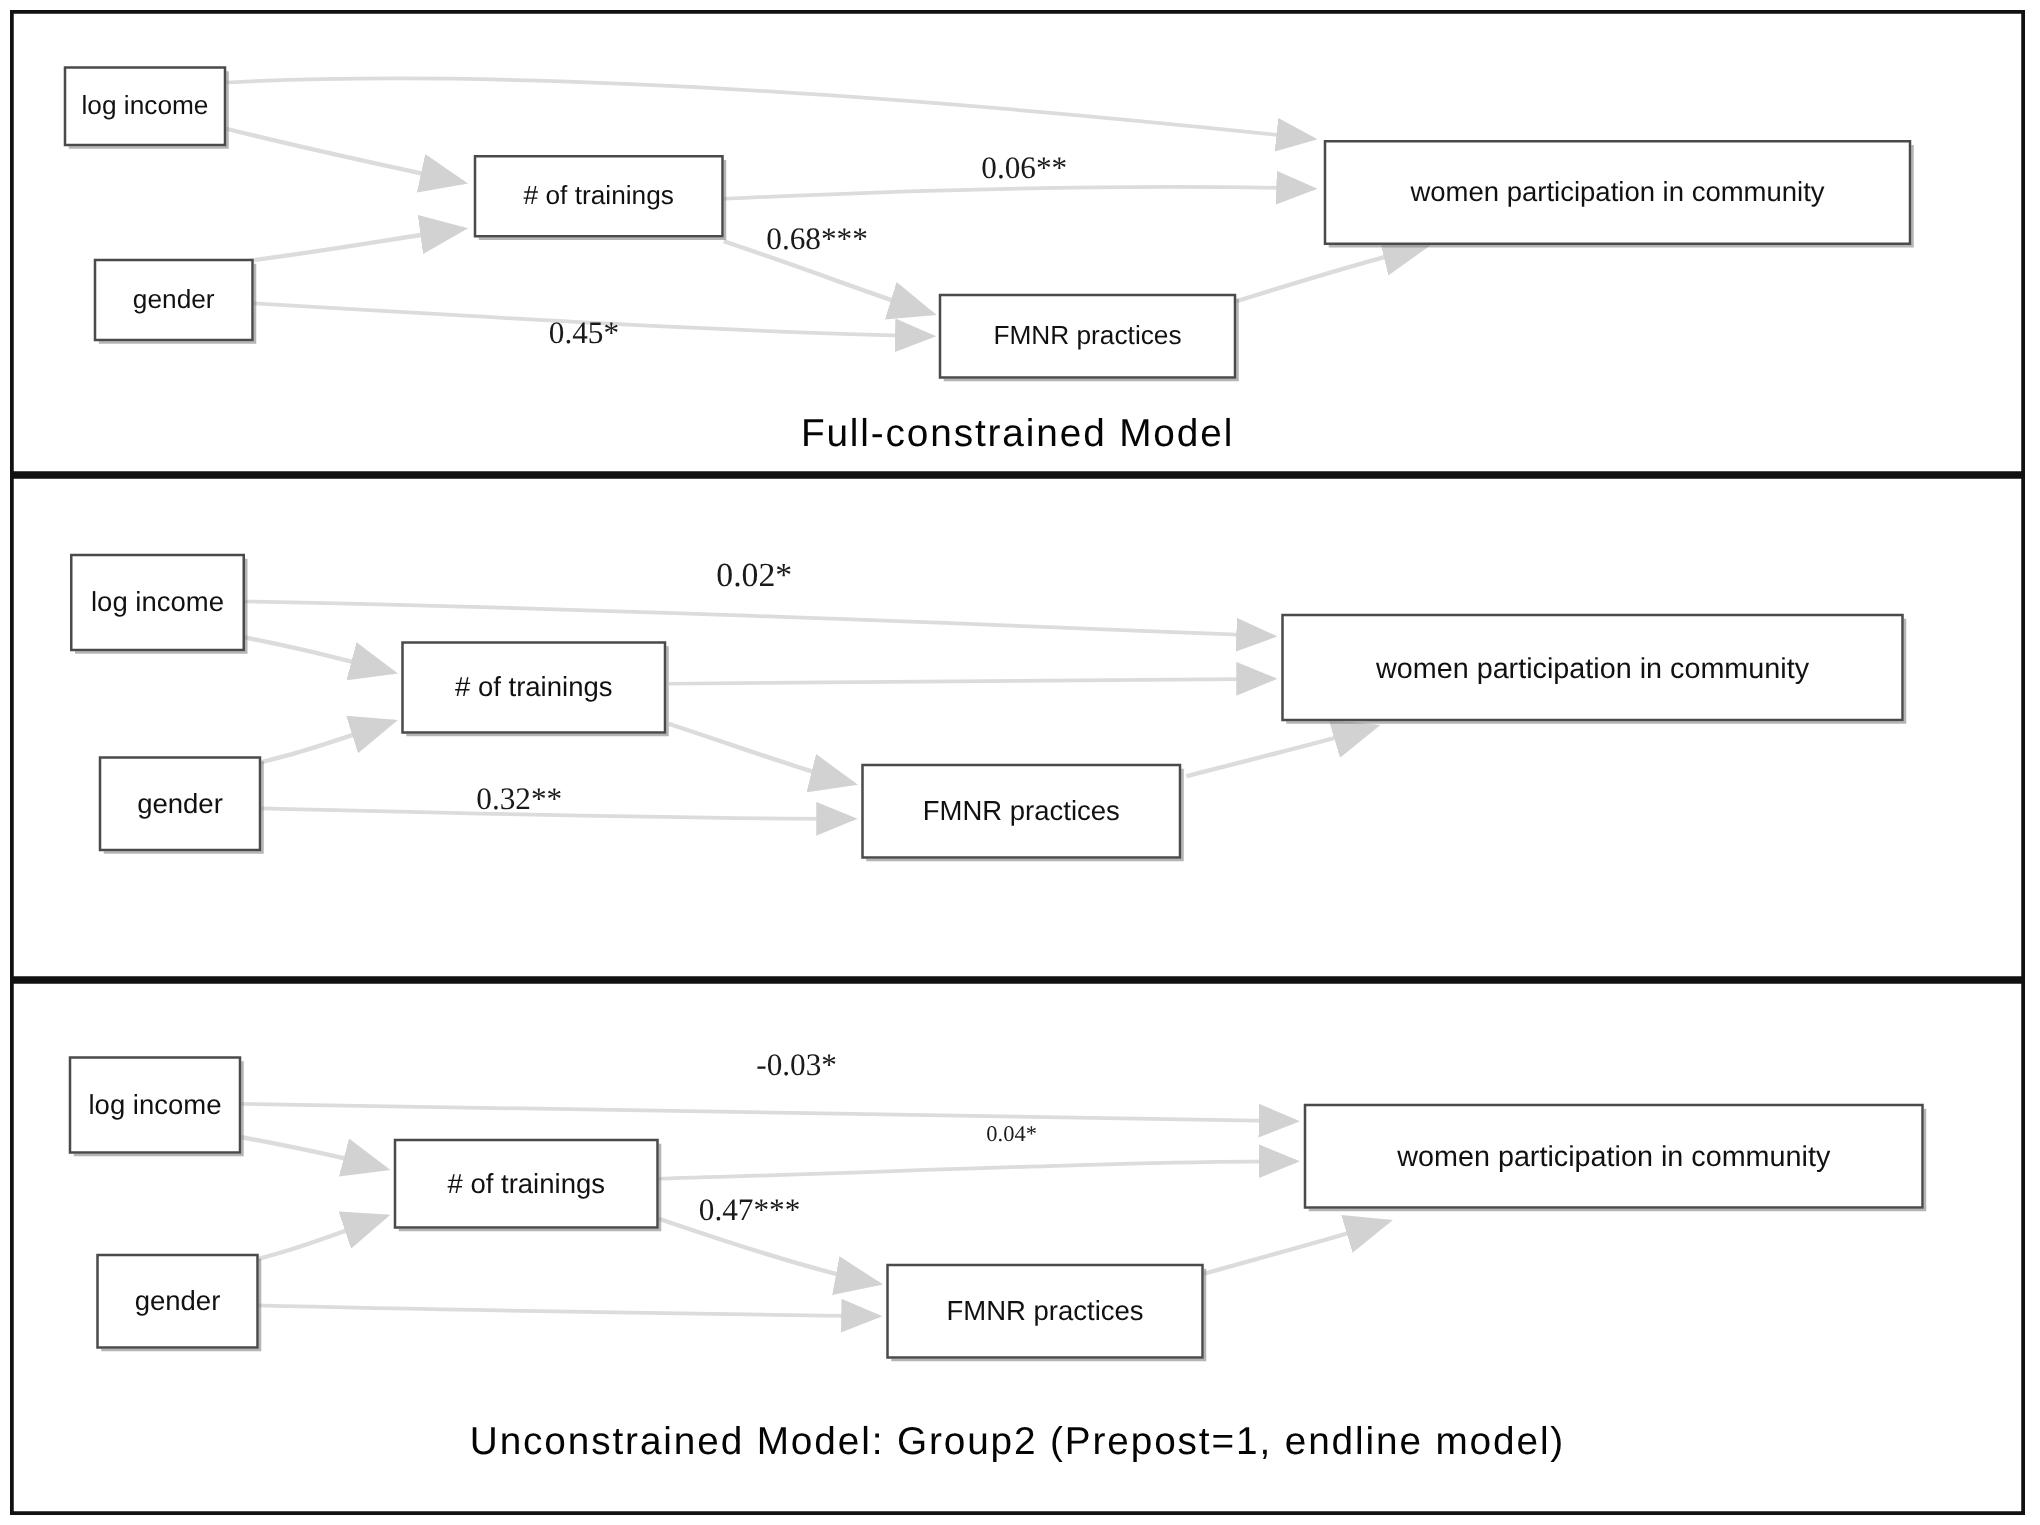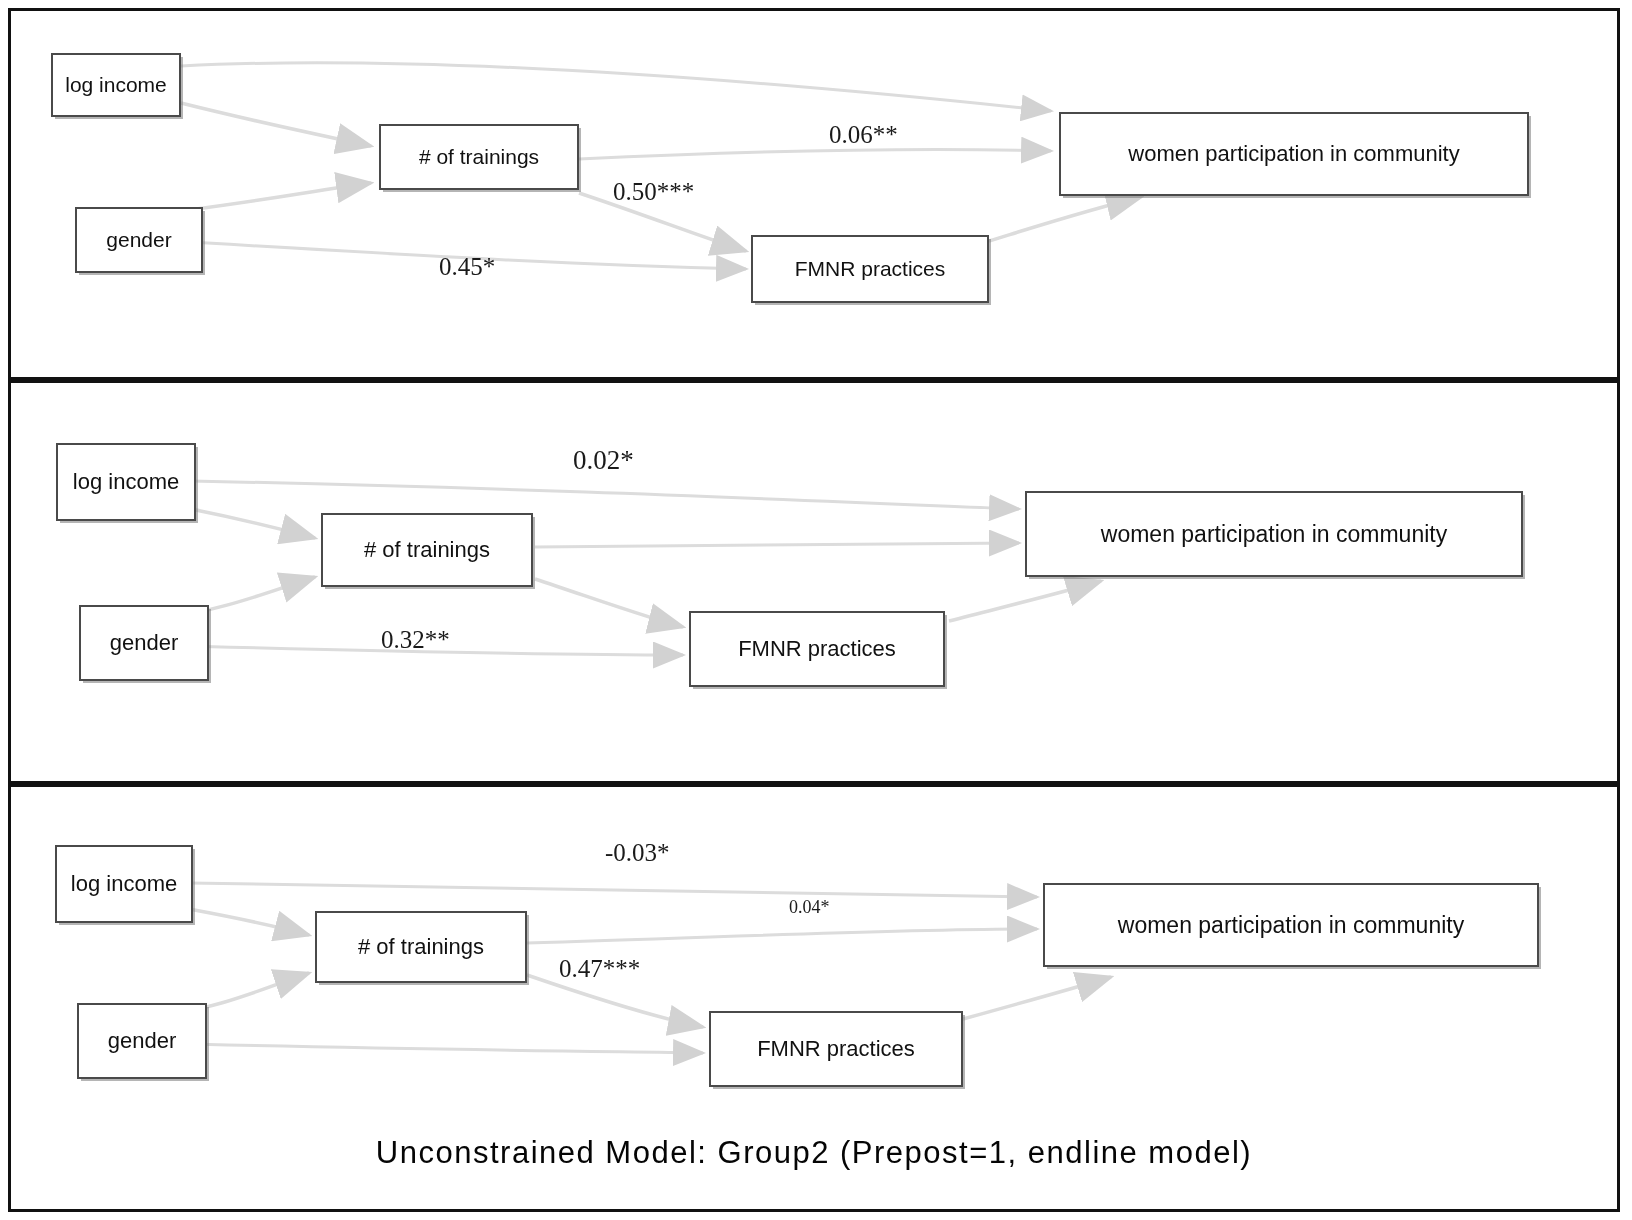--- a/index.html
+++ b/index.html
@@ -95,26 +95,27 @@
     </div>
 
     <div class="node" style="left:740px;top:224px;width:238px;height:68px;font-size:21px;">
       <span>FMNR practices</span>
     </div>
 
     <div class="node" style="left:1048px;top:101px;width:470px;height:84px;font-size:22px;">
       <span>women participation in community</span>
     </div>
 
-    <div class="edge-label" style="left:818px;top:110px;font-size:25px;">0.06**</div>
-
-    <div class="edge-label" style="left:602px;top:167px;font-size:25px;">0.50***</div>
+    <div class="edge-label" style="left:774px;top:110px;font-size:25px;">0.06**</div>
+
+    <div class="edge-label" style="left:602px;top:167px;font-size:25px;">0.68***</div>
 
     <div class="edge-label" style="left:428px;top:210px;font-size:25px;margin-top:32px;">0.45*</div>
 
+    <div class="caption" style="top:318px;font-size:31px;">Full-constrained Model</div>
   </div>
 
   <div class="panel" id="panel-2">
 
     <svg class="svg-layer" viewBox="0 0 1606 398" preserveAspectRatio="none">
       <defs>
         <marker id="ah2" markerWidth="11" markerHeight="9" refX="10" refY="4.5" orient="auto">
           <path d="M0,0 L11,4.5 L0,9 z" fill="#d2d2d2"></path>
         </marker>
       </defs>

